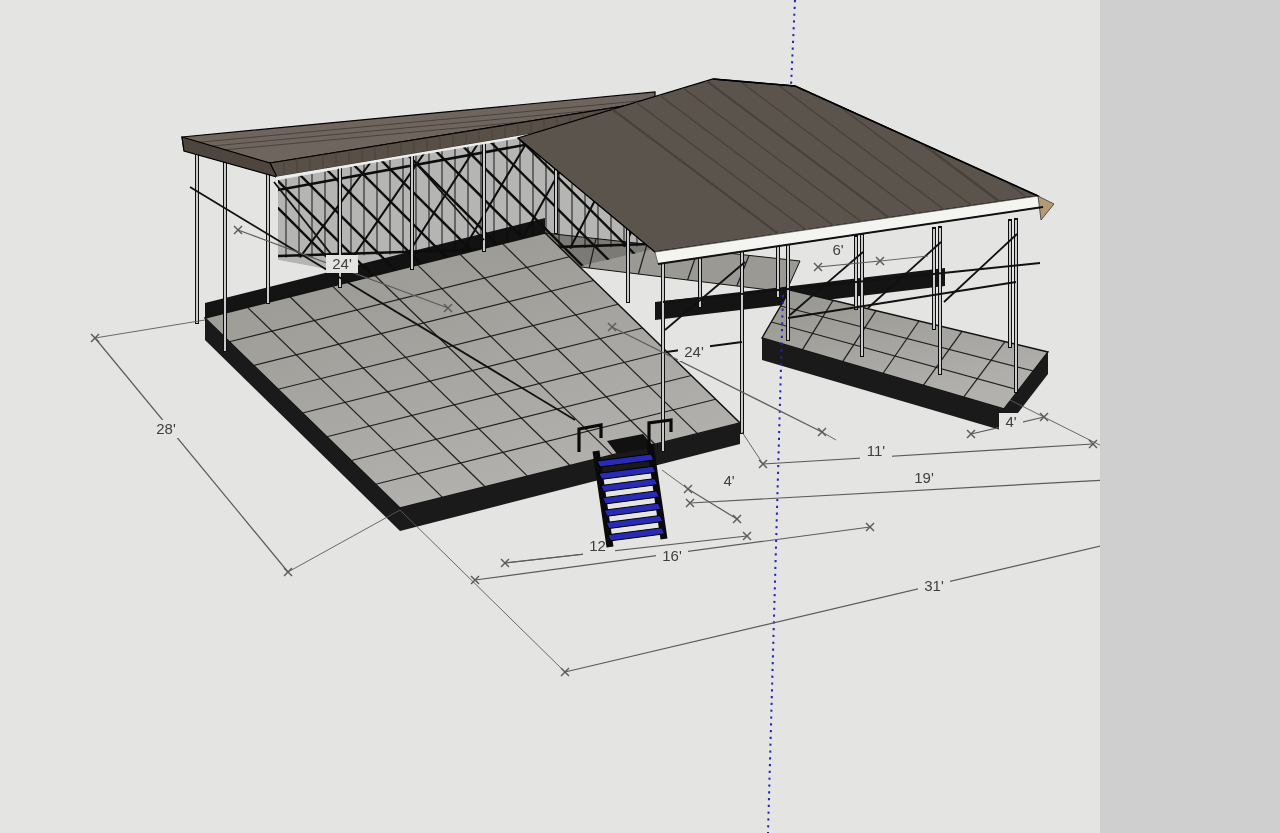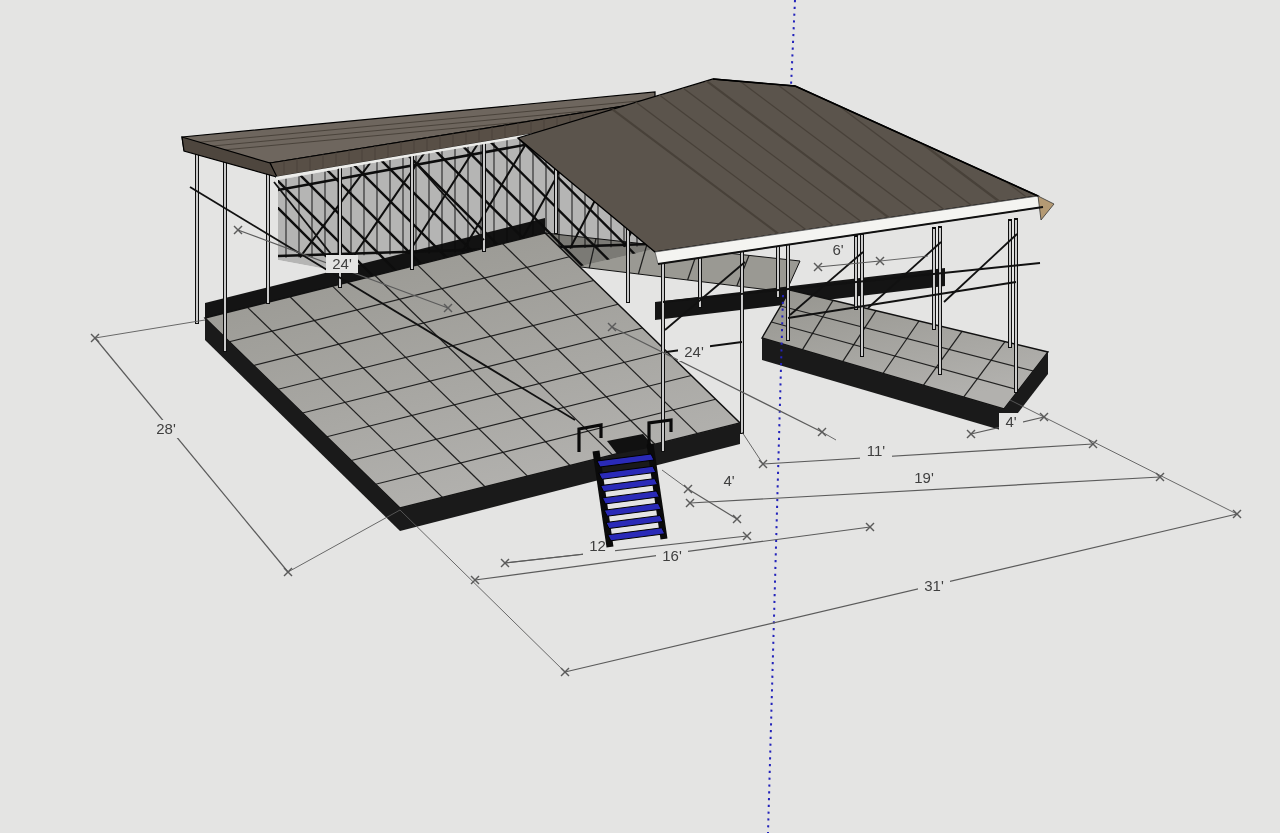--- a/index.html
+++ b/index.html
@@ -1,17 +1,17 @@
 <!DOCTYPE html>
 <html><head>
 <meta charset="utf-8">
 <style>
   html,body{margin:0;padding:0;}
   body{background:#cfcfcf;font-family:"Liberation Sans",sans-serif;}
-  #stage{width:1280px;height:833px;position:relative;overflow:hidden;}
+  #stage{width:1100px;height:833px;position:relative;overflow:hidden;}
   svg{display:block;}
   text.dim{font-family:"Liberation Sans",sans-serif;font-size:15px;}
 </style>
 </head>
 <body>
 
 <div id="stage">
 <svg id="scene" width="1280" height="833" viewBox="0 0 1280 833">
   <defs>
     <linearGradient id="deckGrad" x1="0" y1="0" x2="0.45" y2="1">

